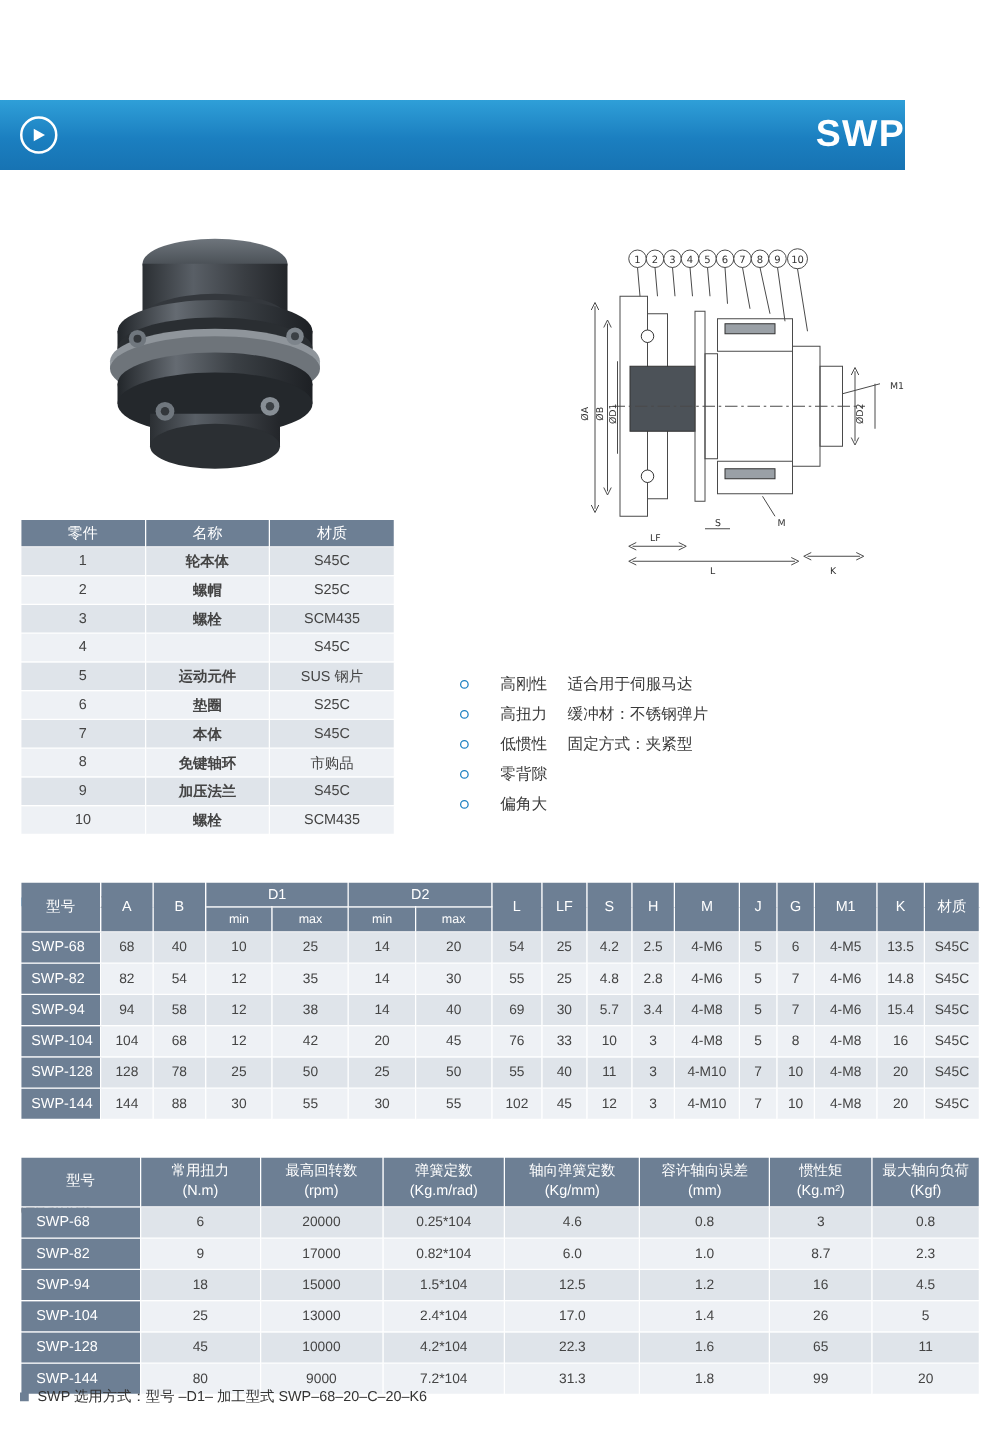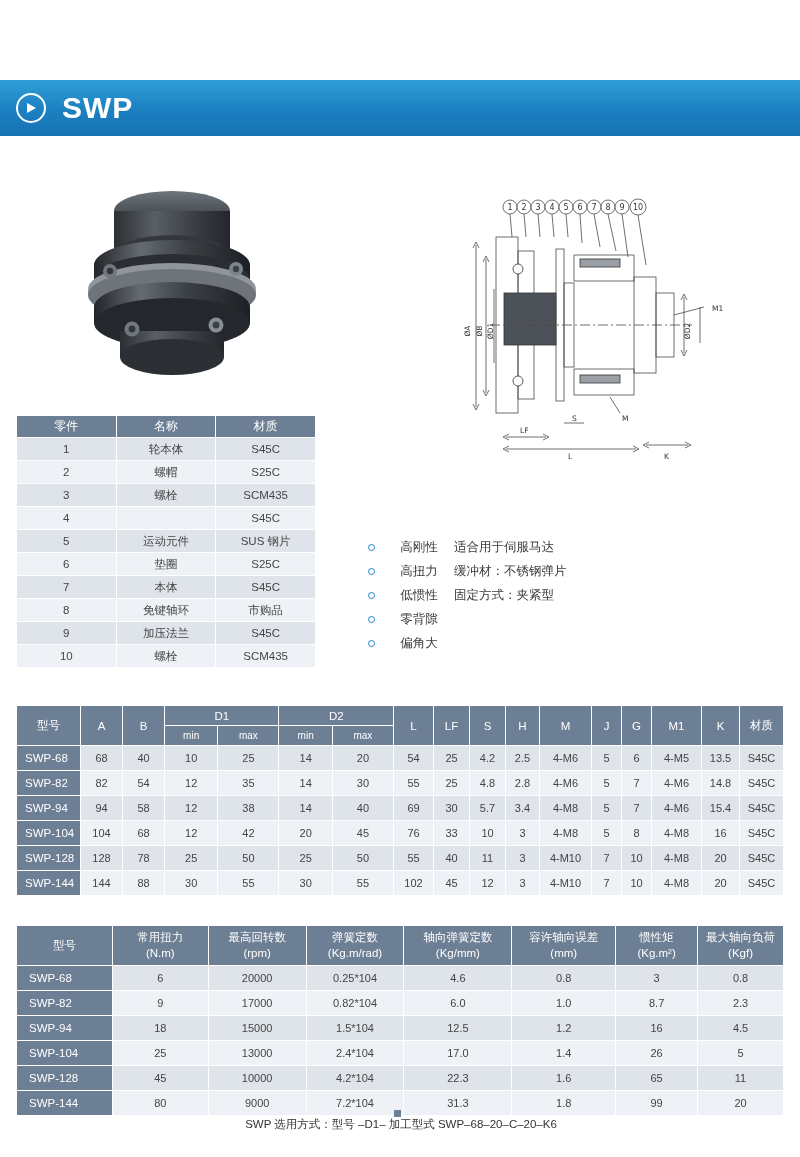--- a/index.html
+++ b/index.html
@@ -7,23 +7,23 @@
     margin: 0; padding: 0;
     width: 800px; height: 1157px;
     background: #ffffff;
     font-family: "Liberation Sans", sans-serif;
     color: #333;
   }
   .page { position: relative; width: 800px; height: 1157px; overflow: hidden; }
 
   
   .banner {
-    position: absolute; left: 0; top: 80px; width: 800px; height: 56px;
+    position: absolute; left: 0; top: 80px; width: 724px; height: 56px;
     background: linear-gradient(to bottom, #2f9fd8 0%, #1b7fc0 55%, #1773b3 100%);
-    display: flex; align-items: center;
+    display: flex; align-items: center; justify-content: space-between;
   }
   .banner .arrow-badge {
     width: 30px; height: 30px; border-radius: 50%;
     border: 2px solid #ffffff;
     margin-left: 16px;
     display: flex; align-items: center; justify-content: center;
   }
   .banner .arrow-badge svg { display: block; }
   .banner .title {
     color: #ffffff; font-size: 30px; font-weight: bold;
@@ -51,21 +51,21 @@
     background: #6d7f94; color: #ffffff; font-weight: normal;
     height: 22px; border: 1px solid #ffffff; font-size: 12px;
   }
   .parts-table td {
     height: 23px; text-align: center; border: 1px solid #ffffff;
     color: #444;
   }
   .parts-table tr.odd td { background: #dfe4ea; }
   .parts-table tr.even td { background: #eef1f5; }
   .parts-table td.col-no { width: 100px; }
-  .parts-table td.col-name { width: 100px; }
+  .parts-table td.col-name { width: 100px; font-weight: bold; }
   .parts-table td.col-mat { width: 100px; }
 
   
   .bullets {
     position: absolute; left: 368px; top: 535px; width: 420px;
     font-size: 12.5px; color: #3a3a3a;
   }
   .bullets .row { display: flex; align-items: center; height: 24px; }
   .bullets .dot {
     width: 7px; height: 7px; border: 1.3px solid #1b7fc0;
@@ -124,21 +124,21 @@
   .feat-table tr.even td { background: #eef1f5; }
   .feat-table td.model {
     background: #6d7f94 !important; color: #ffffff; text-align: left;
     padding-left: 12px; font-size: 11.5px;
   }
 
   
   .footer-note {
     position: absolute; left: 16px; top: 1110px; width: 770px;
     font-size: 11.5px; color: #333;
-    display: flex; align-items: center; flex-direction: column;
+    display: flex; align-items: center;
   }
   .footer-note .sq { width: 7px; height: 7px; background: #6d7f94; margin-right: 7px; }
 </style>
 </head>
 <body>
 
 <div class="page">
 
   <div class="banner">
     <div class="arrow-badge">

